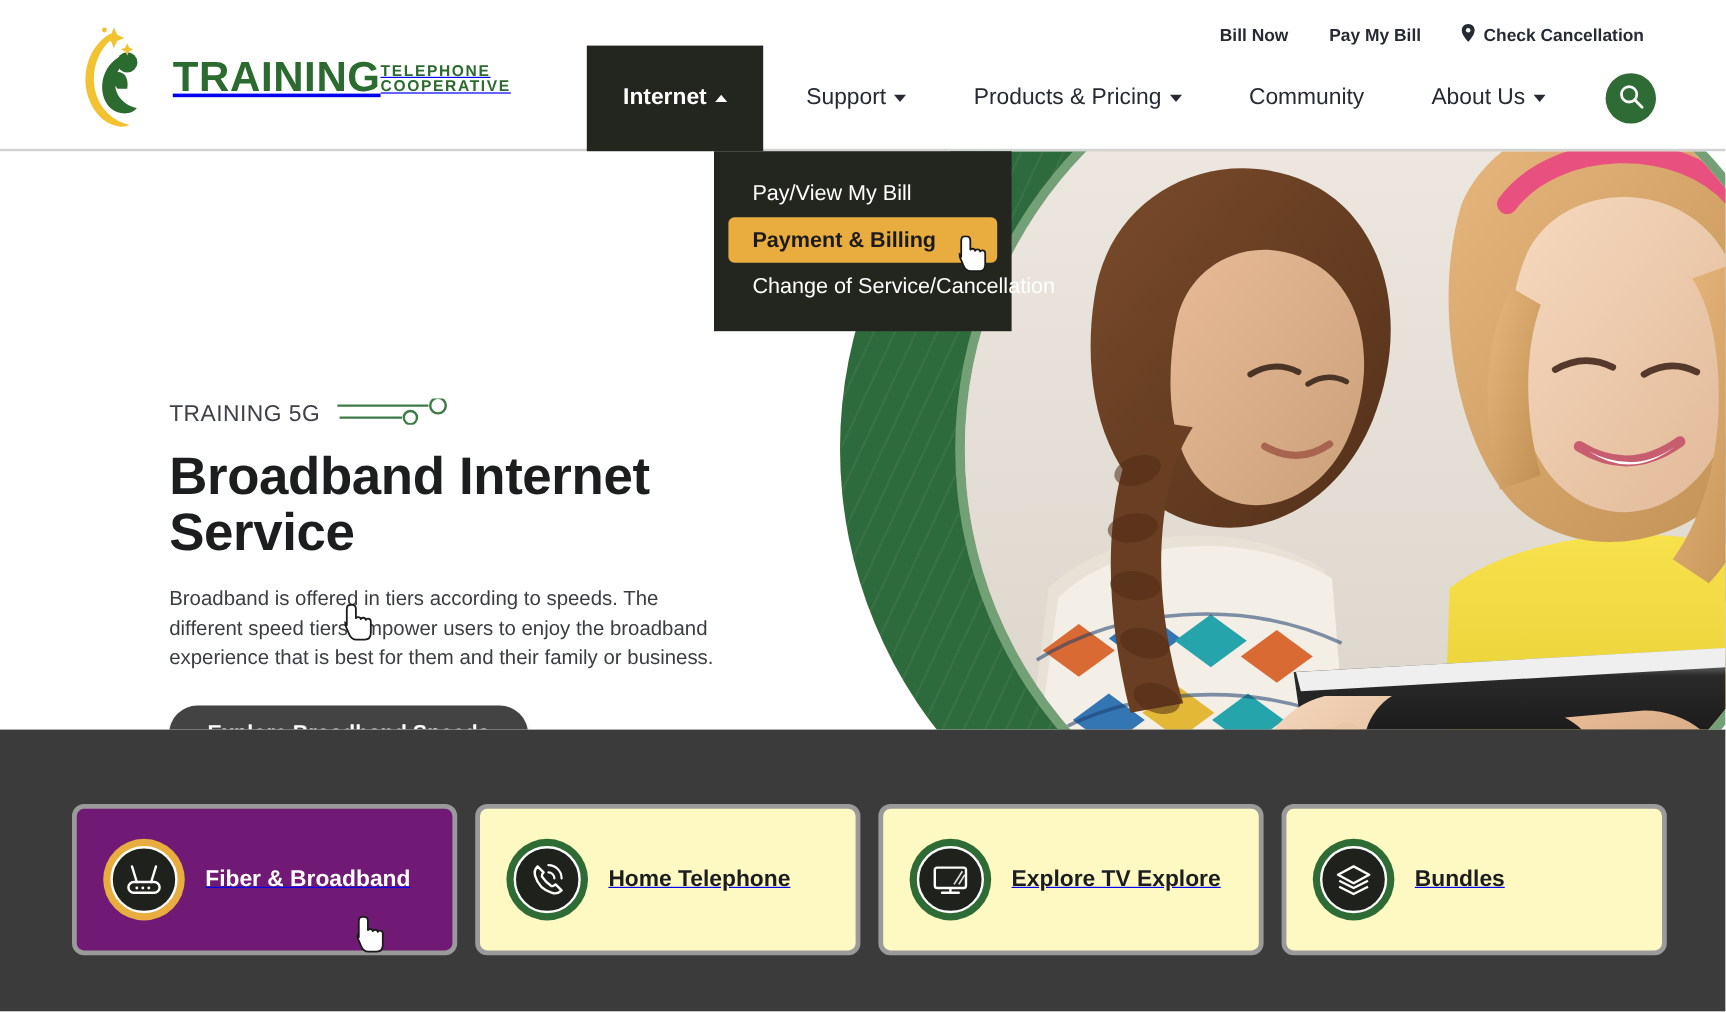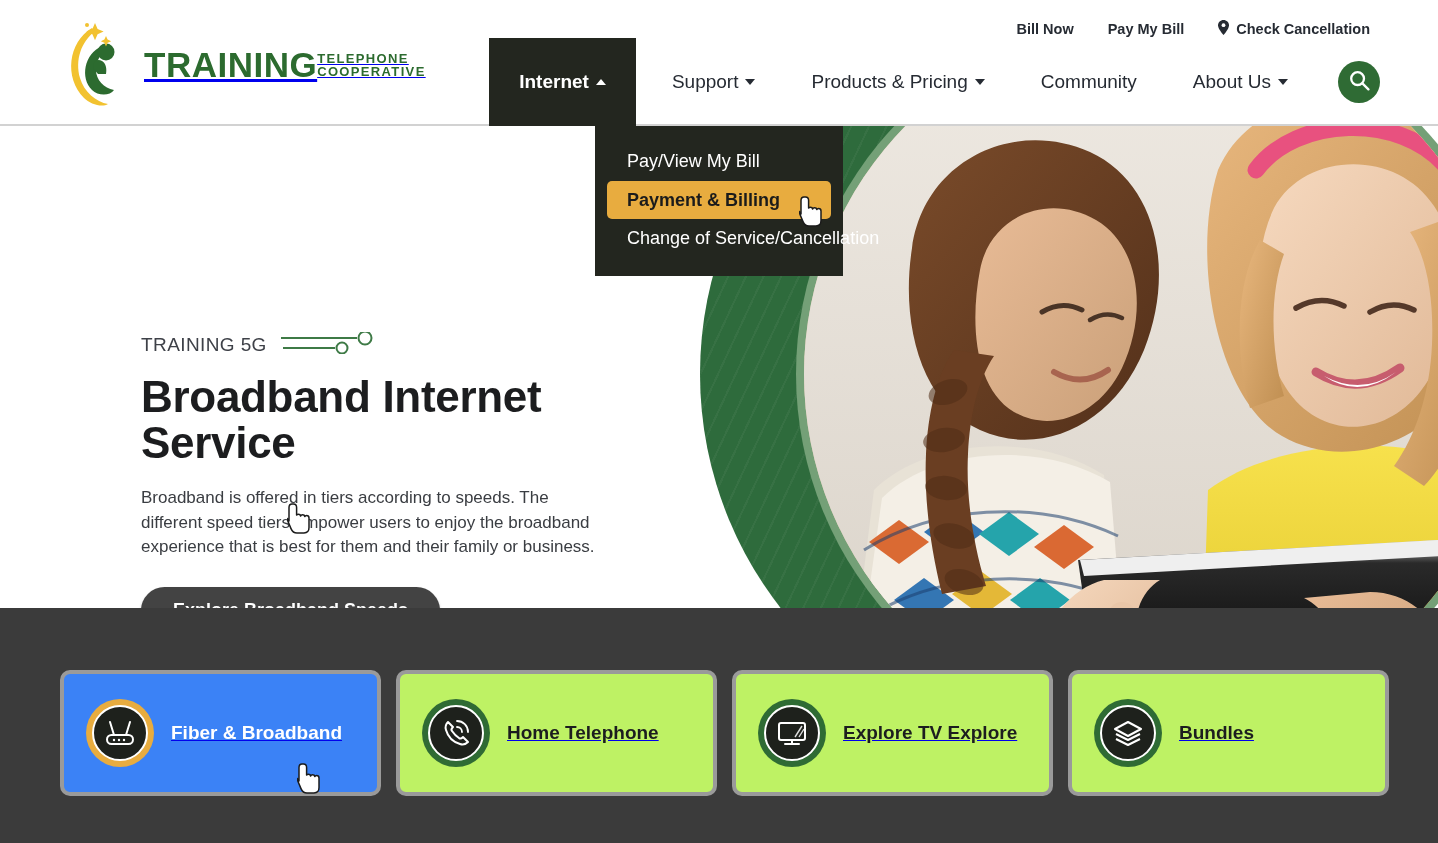--- a/index.html
+++ b/index.html
@@ -175,28 +175,28 @@
     position: relative;
     width: 1438px; height: 235px;
     background: #3b3b3b;
   }
   .cards {
     position: absolute; left: 60px; top: 62px;
     display: flex; gap: 15px;
   }
   .card {
     width: 321px; height: 126px;
-    background: #bef264;
+    background: #fef9c3;
     border: 4px solid #9a9a9a;
     border-radius: 10px;
     display: flex; align-items: center; gap: 17px;
     padding-left: 22px;
     cursor: pointer;
   }
-  .card.active { background: #3b82f6; }
+  .card.active { background: #701a75; }
   .card-icon {
     width: 68px; height: 68px; border-radius: 50%;
     flex: 0 0 68px;
     display: flex; align-items: center; justify-content: center;
     background: #2f6b34;
   }
   .card.active .card-icon { background: #e8ac3f; }
   .card-icon-inner {
     width: 56px; height: 56px; border-radius: 50%;
     background: #1e211c;

